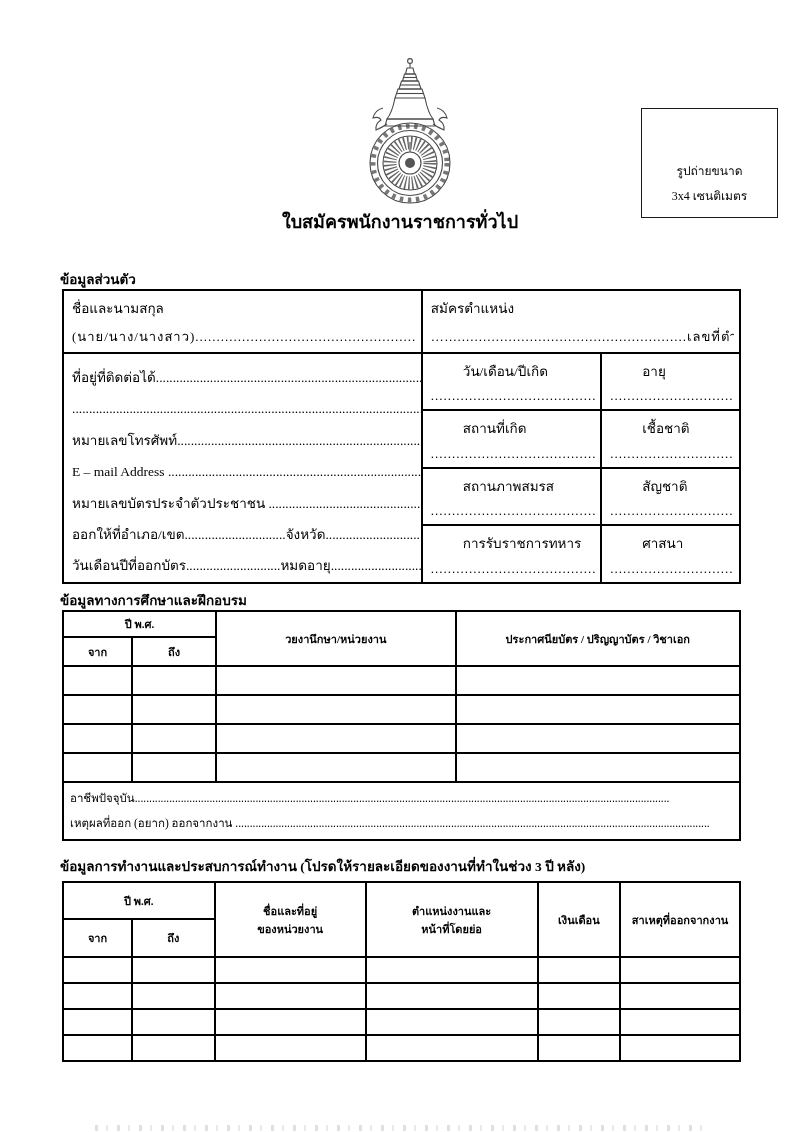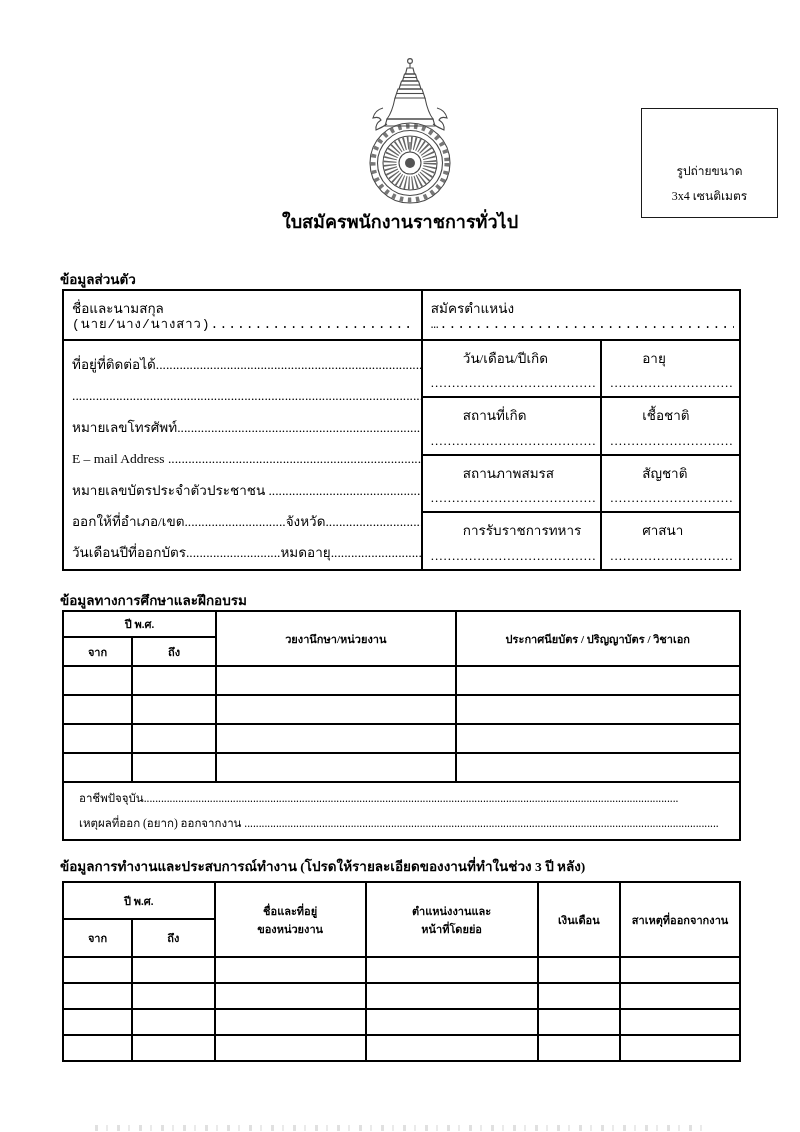--- a/index.html
+++ b/index.html
@@ -26,39 +26,39 @@
   
   .section-label { position:absolute; left:60px; font-size:13.5px; font-weight:600; white-space:nowrap; }
   .sec-1 { top:268px; }
   .sec-2 { top:589px; }
   .sec-3 { top:855px; }
   
   table { border-collapse:collapse; table-layout:fixed; position:absolute; }
   td, th { border:2px solid #000; padding:0; box-sizing:border-box; }
   .t1 { left:62px; top:289px; width:679px; }
   .t1 td { position:relative; vertical-align:top; }
-  .t1 .row-top td { height:50px;font-family:Liberation Mono, monospace; }
+  .t1 .row-top td { height:63px; }
   .t1 .row-r td { height:56px;padding-left:32px; }
   .lbl { font-size:13.5px; padding:6px 8px 0 8px; white-space:nowrap; overflow:hidden; }
   .dotline {
     position:absolute; left:8px; right:5px; bottom:5px;
     font-size:13px; letter-spacing:1px; white-space:nowrap; overflow:hidden;
   }
   .addr-cell { padding:8px 0 0 0 !important; }
   .addr-line {
     font-size:13.5px; line-height:31.4px; padding:0 8px;
     white-space:nowrap; overflow:hidden;
   }
   .t2 { left:62px; top:610px; width:679px; }
   .t3 { left:62px; top:881px; width:679px; }
   th { font-size:11px; font-weight:bold; text-align:center; vertical-align:middle; }
   .t2 .h-top th { height:26px; }
   .t2 .h-sub th { height:29px; }
   .t2 .gen-row td { height:29px; }
-  .occ-cell { height:58px; vertical-align:middle !important; padding:3px 15px !important; }
+  .occ-cell { height:58px; vertical-align:middle !important; padding:3px 6px !important; }
   .occ-line { font-size:11.5px; line-height:25px; white-space:nowrap; overflow:hidden; }
   .t3 .h-top th { height:37px; }
   .t3 .h-sub th { height:38px; }
   .t3 .gen-row td { height:26px; }
   .two-line div { line-height:18px; }
   
   .cutoff-strip {
     position:absolute; left:95px; top:1125px; width:612px; height:6px; opacity:.35;
     background:repeating-linear-gradient(90deg, rgba(60,60,60,.45) 0 3px, transparent 3px 11px, rgba(60,60,60,.3) 11px 13px, transparent 13px 22px);
   }

